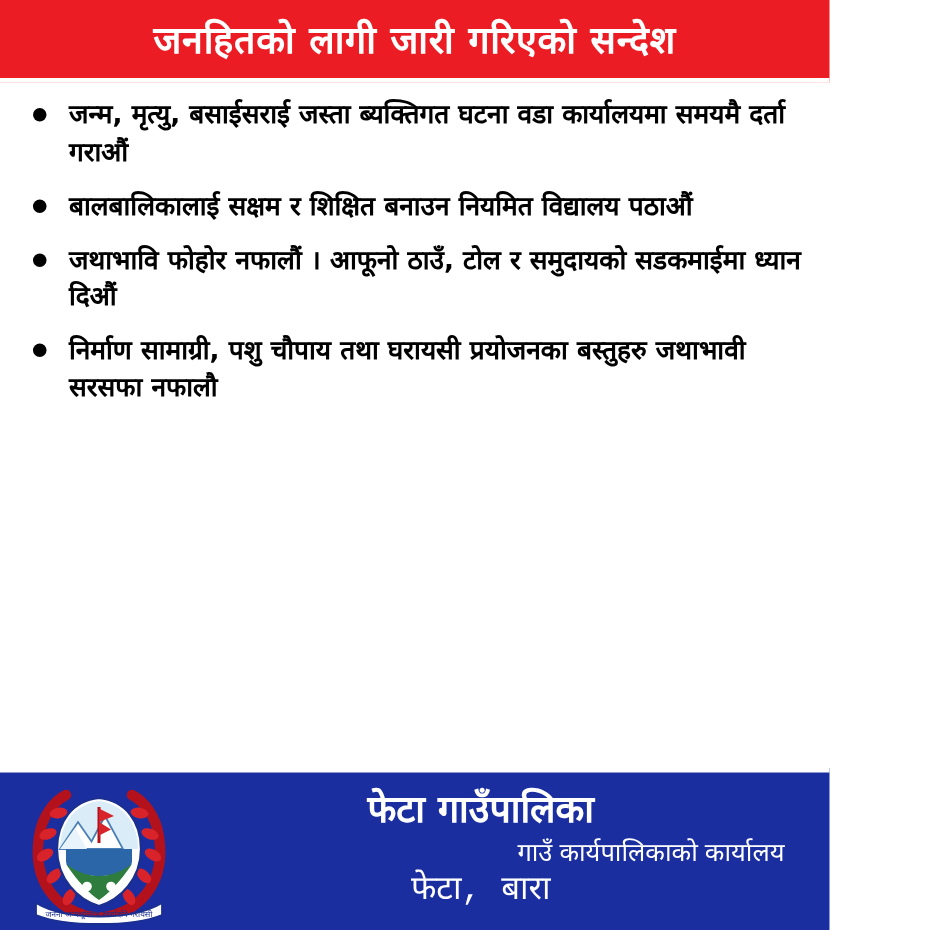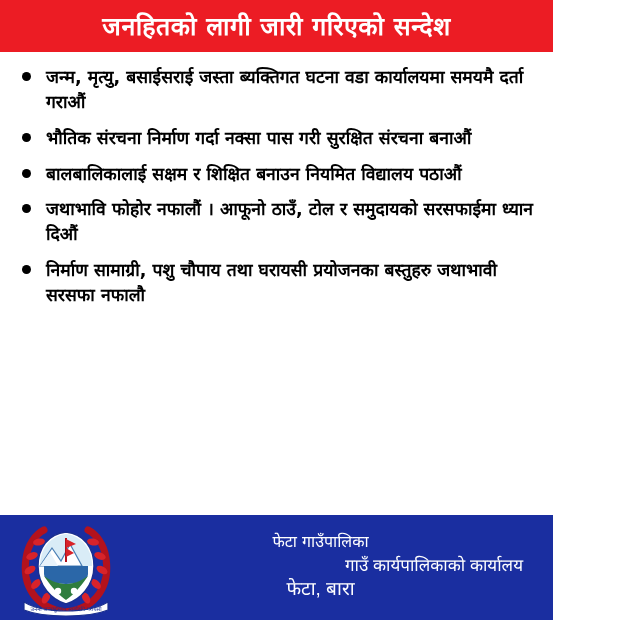--- a/index.html
+++ b/index.html
@@ -94,64 +94,60 @@
   .emblem svg {
     display: block;
   }
   .footer-text {
     flex: 1 1 auto;
     text-align: center;
     color: #ffffff;
     padding-right: 16px;
   }
   .office-name {
-    font-size: 16px;
-    font-weight: normal;
+    font-size: 25px;
+    font-weight: bold;
     line-height: 1.15;
     font-family: "DejaVu Sans", sans-serif;
   }
   .office-sub1 {
     font-size: 17px;
     line-height: 1.3;
     margin-top: 3px;
     font-family: Liberation Sans, sans-serif;
     text-align: right;
   }
   .office-sub2 {
-    font-size: 19px;
+    font-size: 22px;
     line-height: 1.3;
-    font-family: Liberation Sans, sans-serif;
+    font-family: Liberation Mono, monospace;
   }
 </style>
 </head>
 <body>
 
 <div class="poster">
 
   <div class="header">
     <div class="header-title">जनहितको लागी जारी गरिएको सन्देश</div>
   </div>
 
   <div class="body">
     <ul class="msg-list">
       <li class="msg-item">
         <span class="bullet"></span>
         <span class="msg-text">जन्म, मृत्यु, बसाईसराई जस्ता ब्यक्तिगत घटना वडा कार्यालयमा समयमै दर्ता गराऔं</span>
       </li>
       <li class="msg-item">
         <span class="bullet"></span>
-        <span class="msg-text">भौतिक संरचना निर्माण गर्दा नक्सा पास गरी सुरक्षित संरचना बनाऔं</span>
-      </li>
-      <li class="msg-item">
-        <span class="bullet"></span>
         <span class="msg-text">बालबालिकालाई सक्षम र शिक्षित बनाउन नियमित विद्यालय पठाऔं</span>
       </li>
       <li class="msg-item">
         <span class="bullet"></span>
-        <span class="msg-text">जथाभावि फोहोर नफालौं । आफूनो ठाउँ, टोल र समुदायको सरसफाईमा ध्यान दिऔं</span>
+        <span class="msg-text">जथाभावि फोहोर नफालौं । आफूनो ठाउँ, टोल र समुदायको सडकमाईमा ध्यान दिऔं</span>
       </li>
       <li class="msg-item">
         <span class="bullet"></span>
         <span class="msg-text">निर्माण सामाग्री, पशु चौपाय तथा घरायसी प्रयोजनका बस्तुहरु जथाभावी सरसफा नफालौ</span>
       </li>
     </ul>
   </div>
 
   <div class="footer">
     <div class="emblem">

